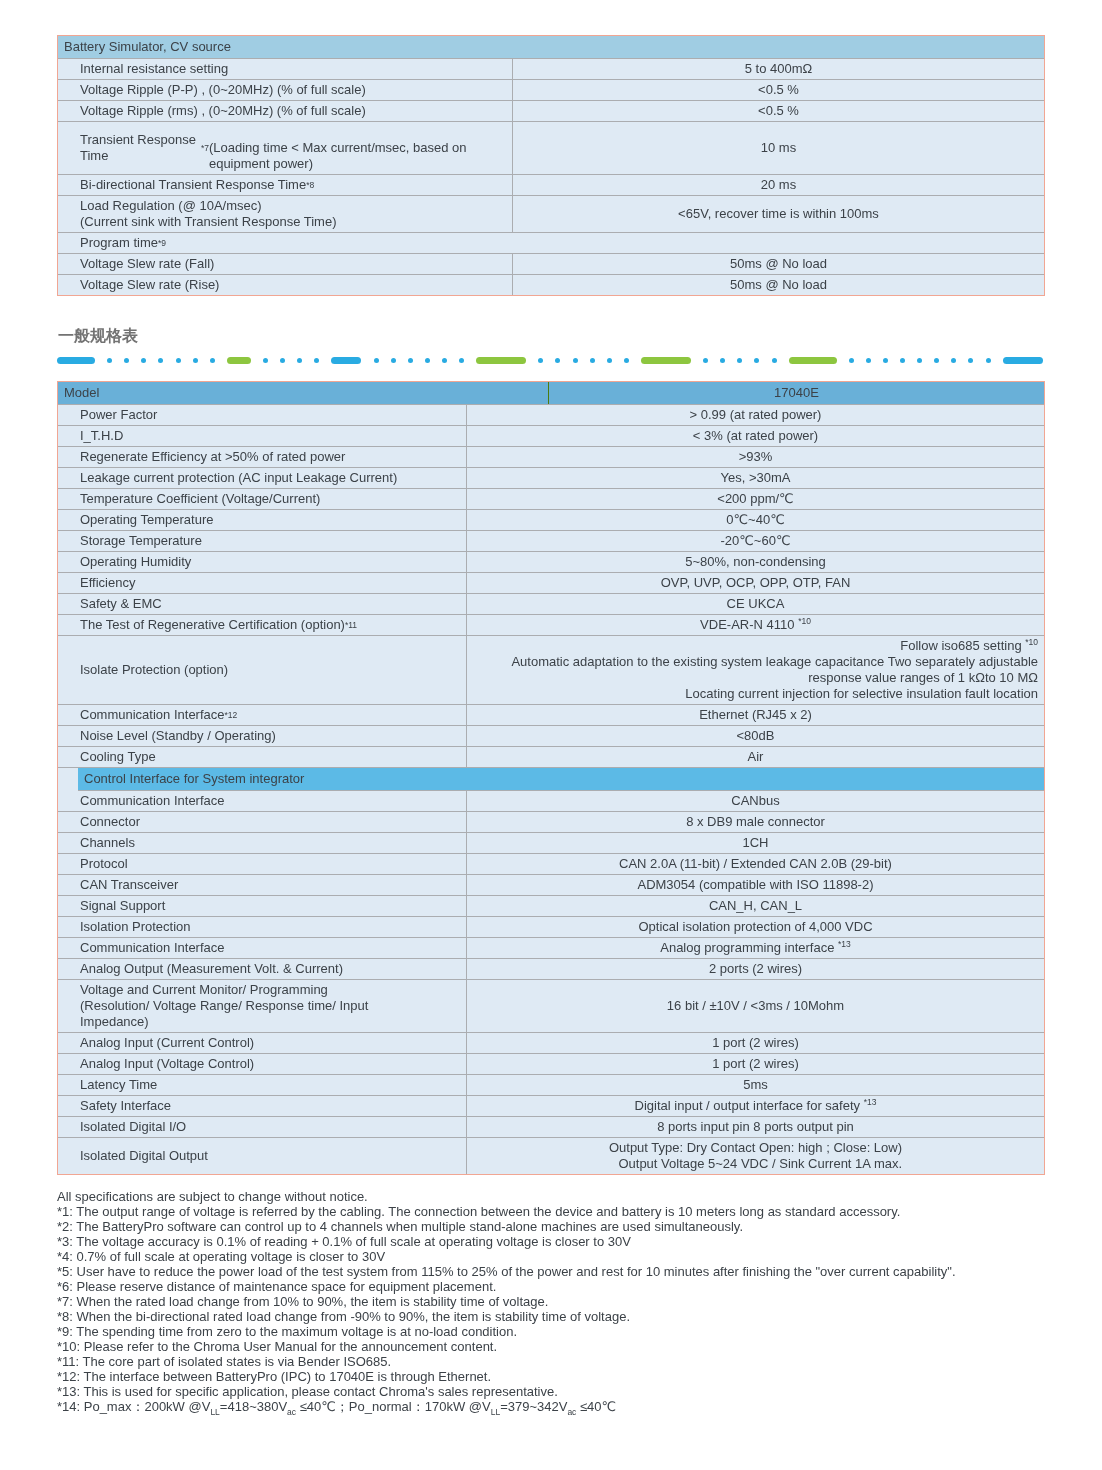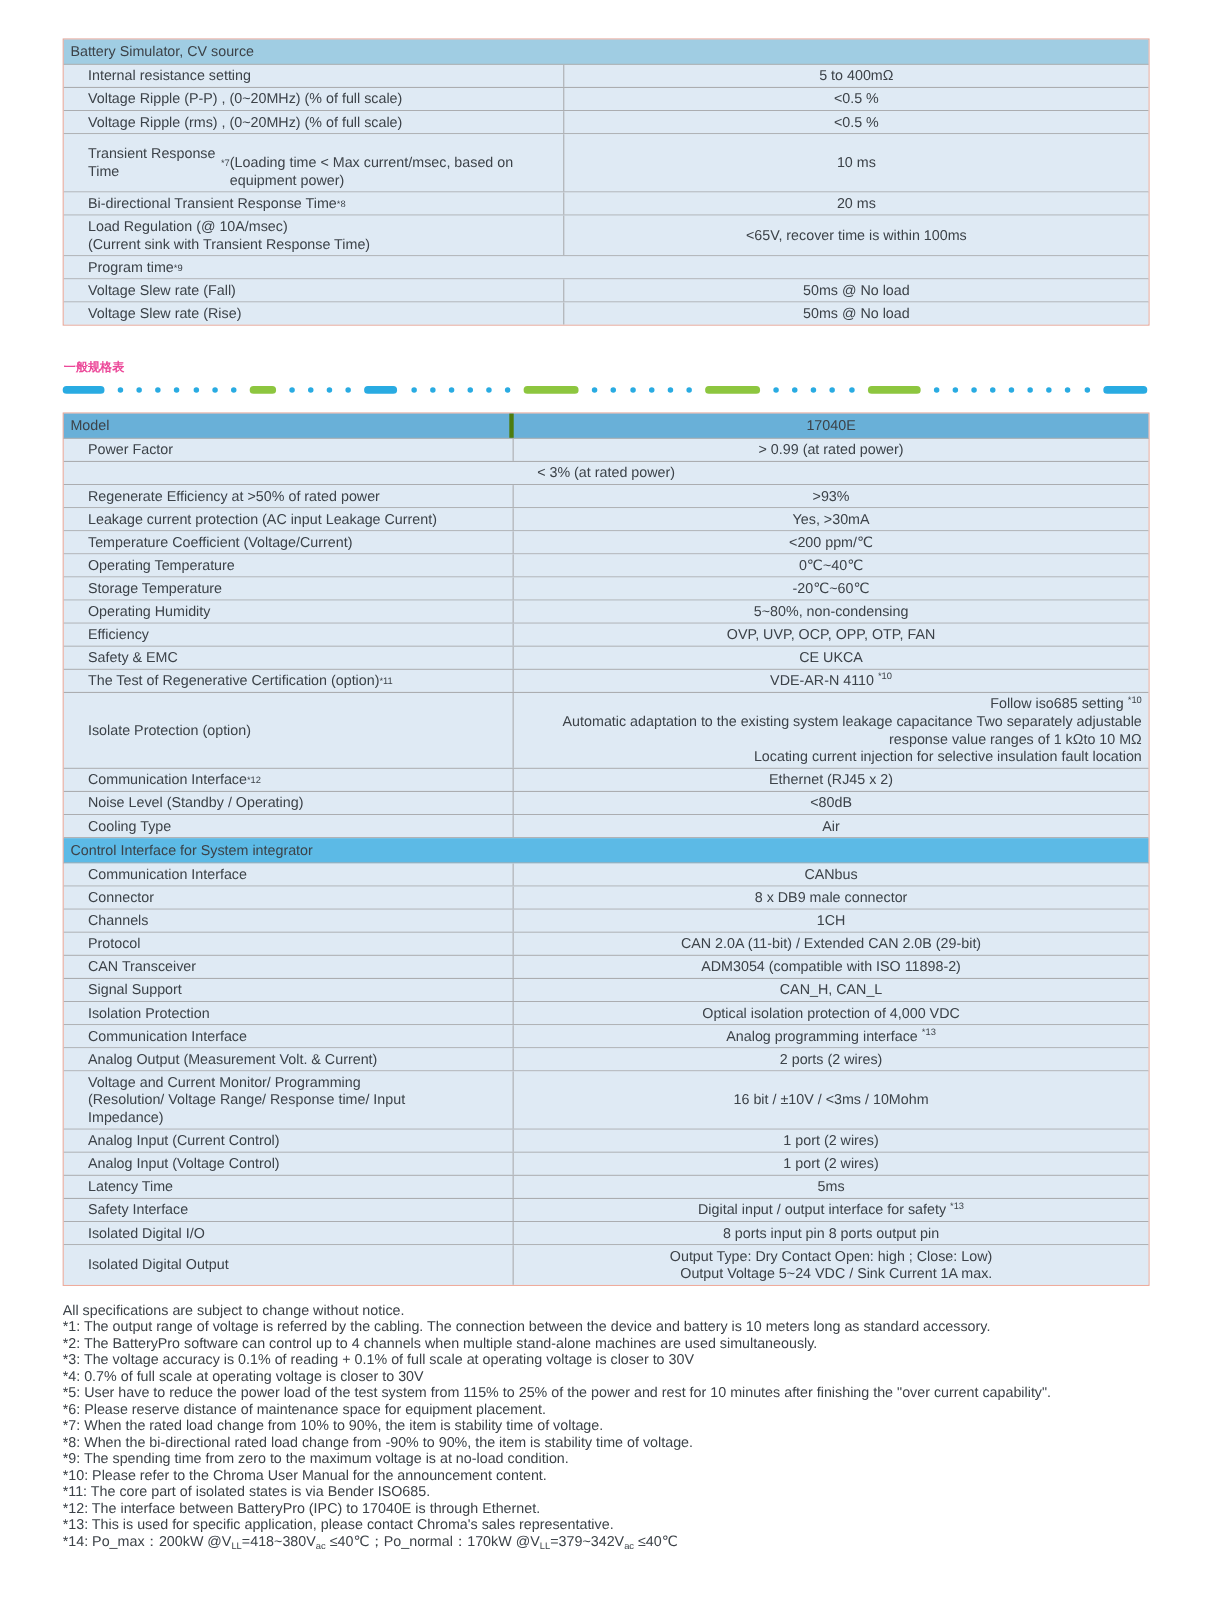--- a/index.html
+++ b/index.html
@@ -25,28 +25,28 @@
     text-align:right;padding:2px 6px;box-sizing:border-box;
   }
   .spec-row.span-row .lbl{border-right:none;width:100% !important;}
   .t1 .lbl{width:455px;}
   .t2 .lbl{width:409px;}
   .head-row{
     background:#a0cde3 !important;font-size:13px;
   }
   .head-row .lbl{border-right:none;width:100%;padding:3px 4px 3px 6px;}
   .t2 .head-row{background:#69b0d8 !important;}
-  .t2 .head-row .lbl{border-right:4px solid #4d7c0f;width:409px;}
-  .t2 .section-row{background:#5cbae6 !important;}
+  .t2 .head-row .lbl{border-right:1px solid #4d7c0f;width:491px;}
+  .t2 .section-row{background:#5cbae6 !important;margin-left:20px;}
   .t2 .section-row .lbl{padding:3px 4px 3px 6px;}
   sup{font-size:8.5px;line-height:0;vertical-align:super;}
   sub{font-size:8.5px;line-height:0;vertical-align:sub;}
   
   .section-title{
-    margin:30px 0 0 1px;font-size:11px;font-weight:600;color:#ec4899;
+    margin:30px 0 0 1px;font-size:16px;font-weight:600;color:#737373;
   }
   .section-divider{
     margin-top:9px;width:986px;height:8px;
     display:flex;align-items:center;justify-content:space-between;
   }
   .section-divider .dash{height:7px;border-radius:4px;flex:none;}
   .section-divider .dot{width:5px;height:5px;border-radius:50%;flex:none;}
   .mt-table{margin-top:17px;}
   
   .footnotes{margin-top:14px;font-size:13px;line-height:15px;width:988px;}
@@ -170,20 +170,21 @@
       <div class="val">17040E</div>
     </div>
     <div id="t2-body">
         <div class="spec-row">
           <div class="lbl">Power Factor</div>
           <div class="val">
             <div>&gt; 0.99 (at rated power)</div>
           </div>
         </div>
         <div class="spec-row">
+          <div class="lbl">I_T.H.D</div>
           <div class="val">
             <div>&lt; 3% (at rated power)</div>
           </div>
         </div>
         <div class="spec-row">
           <div class="lbl">Regenerate Efficiency at &gt;50% of rated power</div>
           <div class="val">
             <div>&gt;93%</div>
           </div>
         </div>

